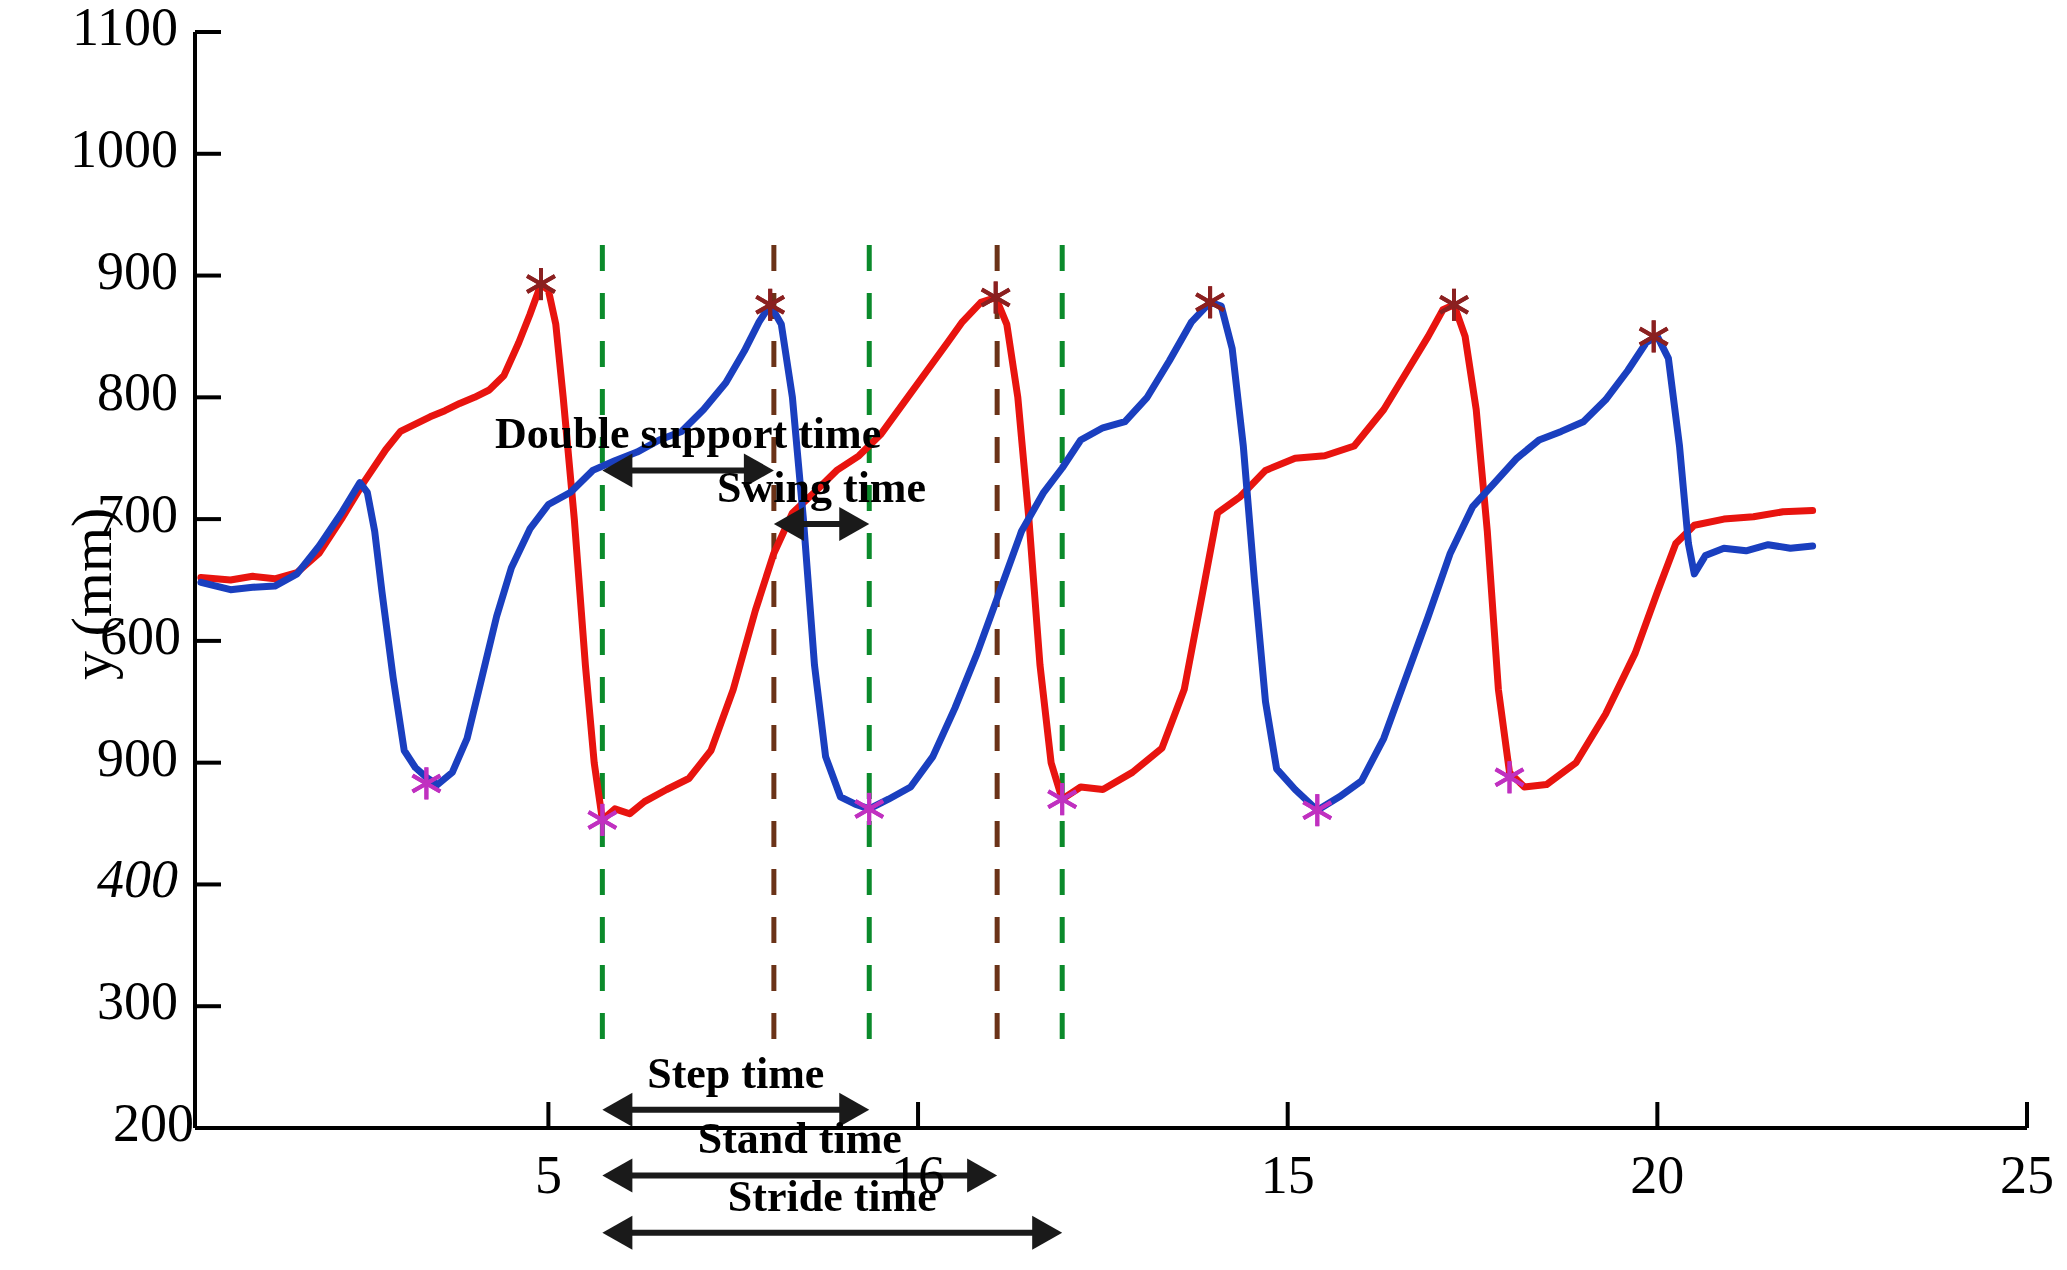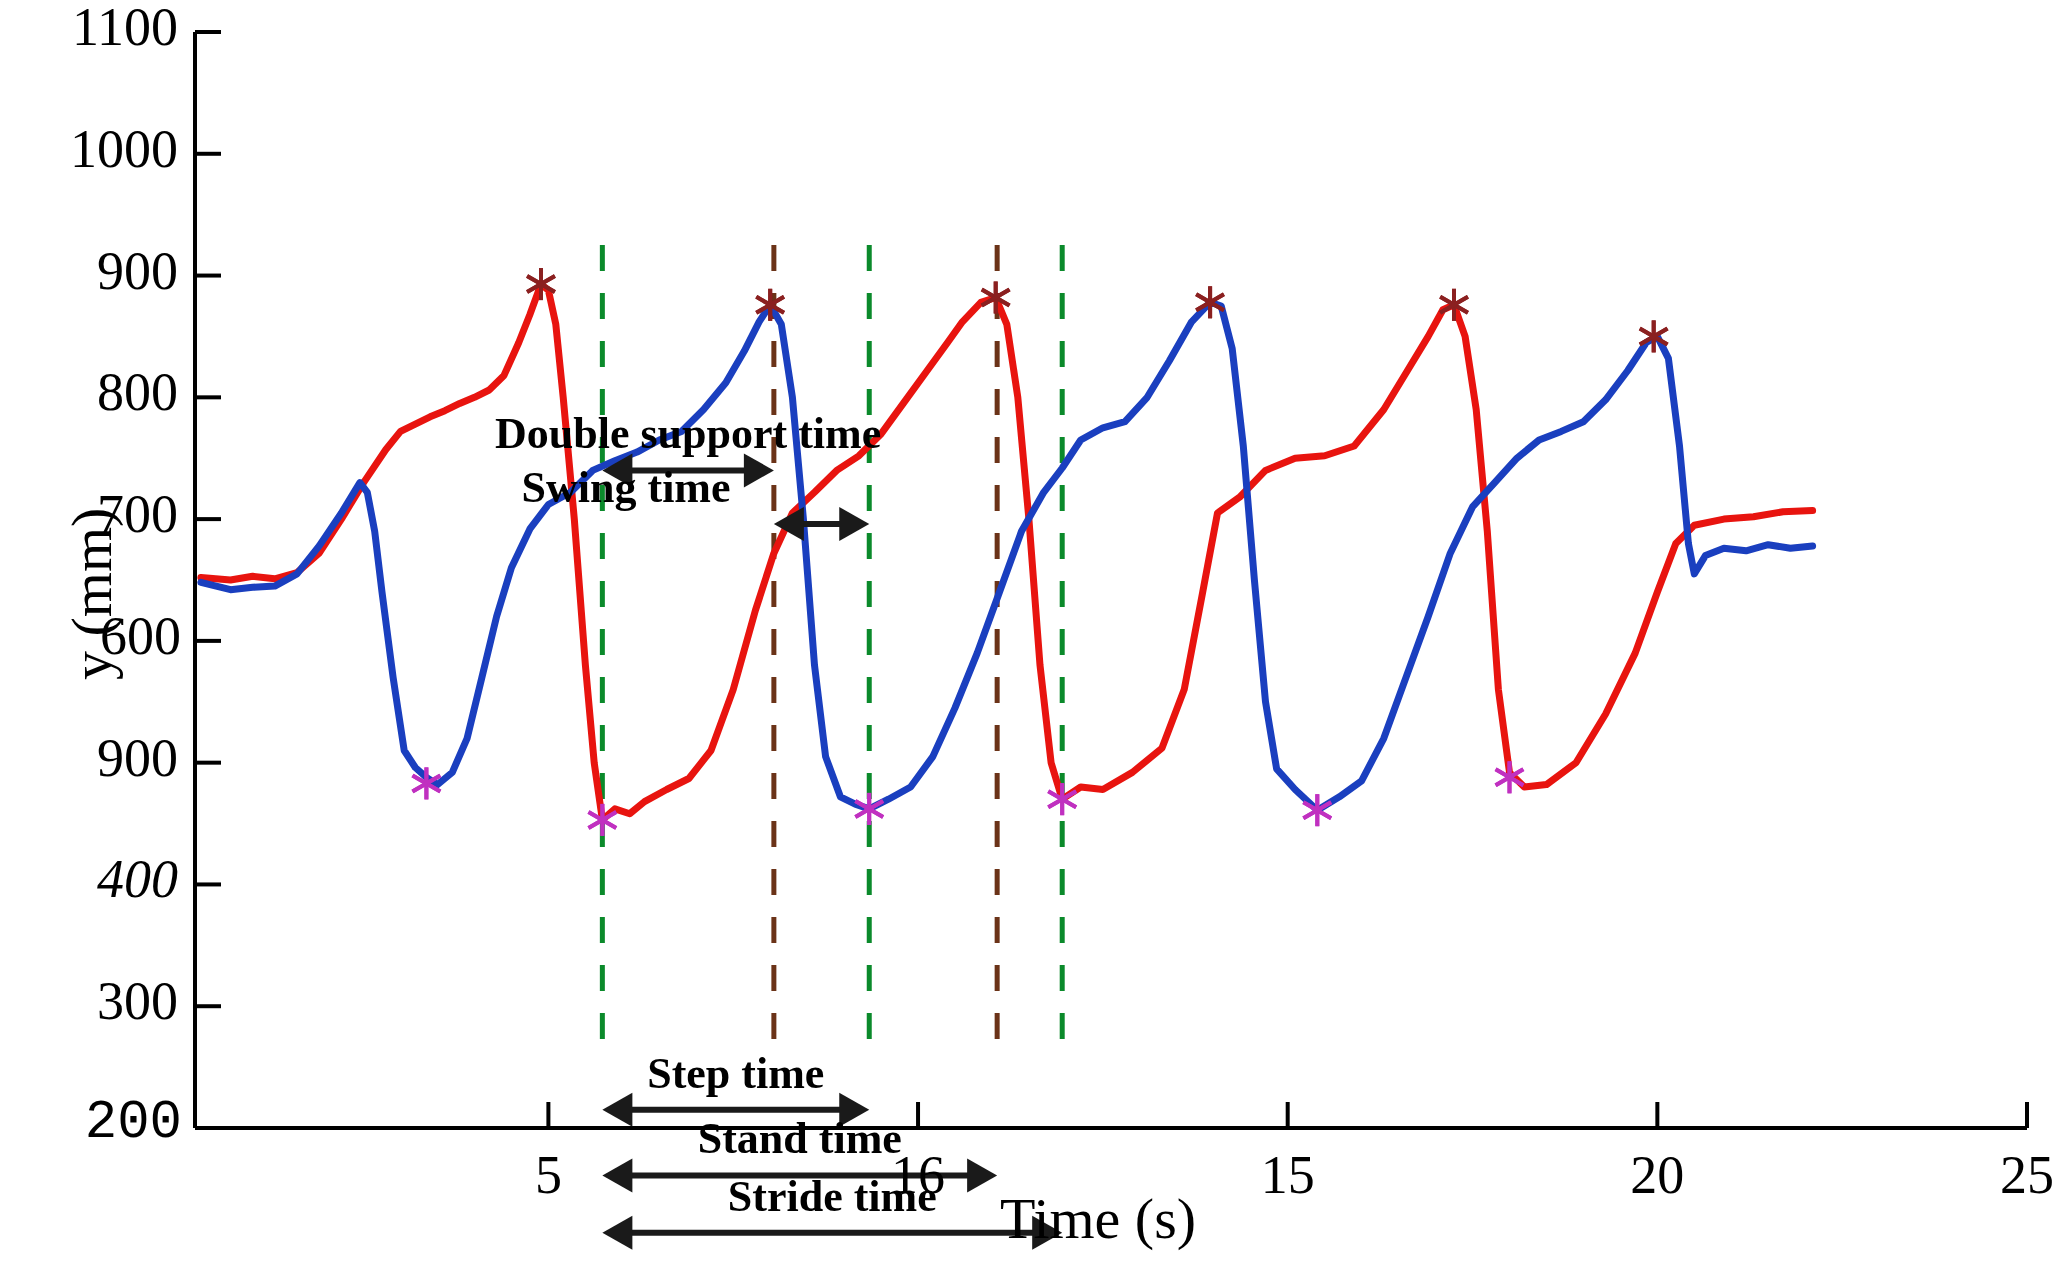--- a/index.html
+++ b/index.html
@@ -178,28 +178,27 @@
   <div id="labels-layer">
       <div class="tlabel ytick" style="left: 0px; width: 178px; top: -4px;">1100</div>
       <div class="tlabel ytick" style="left: 0px; width: 178px; top: 117.778px;">1000</div>
       <div class="tlabel ytick" style="left: 0px; width: 178px; top: 239.556px;">900</div>
       <div class="tlabel ytick" style="left: 0px; width: 178px; top: 361.333px;">800</div>
       <div class="tlabel ytick" style="left: 0px; width: 178px; top: 483.111px;">700</div>
       <div class="tlabel ytick" style="left: 3px; width: 178px; top: 604.889px;">600</div>
       <div class="tlabel ytick" style="left: 0px; width: 178px; top: 726.667px;">900</div>
       <div class="tlabel ytick" style="left: 0px; width: 178px; top: 848.444px; font-style: italic;">400</div>
       <div class="tlabel ytick" style="left: 0px; width: 178px; top: 970.222px;">300</div>
-      <div class="tlabel ytick" style="left: 4px; width: 178px; top: 1092px; font-family: Liberation Mono, monospace;">200</div>
+      <div class="tlabel ytick" style="left: 16px; width: 178px; top: 1092px;">200</div>
       <div class="tlabel xtick" style="left: 488.388px; width: 120px; top: 1144px;">5</div>
       <div class="tlabel xtick" style="left: 858.041px; width: 120px; top: 1144px;">16</div>
       <div class="tlabel xtick" style="left: 1227.69px; width: 120px; top: 1144px;">15</div>
       <div class="tlabel xtick" style="left: 1597.35px; width: 120px; top: 1144px;">20</div>
       <div class="tlabel xtick" style="left: 1967px; width: 120px; top: 1144px;">25</div>
       <div class="tlabel ann" style="left: 388.117px; width: 600px; text-align: center; top: 408.4px;">Double support time</div>
-      <div class="tlabel ann" style="left: 521.562px; width: 600px; text-align: left; top: 461.982px;">Swing time</div>
+      <div class="tlabel ann" style="left: 521.562px; width: 600px; text-align: center; top: 461.982px;">Swing time</div>
       <div class="tlabel ann" style="left: 435.802px; width: 600px; text-align: center; top: 1047.73px;">Step time</div>
       <div class="tlabel ann" style="left: 499.752px; width: 600px; text-align: center; top: 1113.49px;">Stand time</div>
       <div class="tlabel ann" style="left: 532.282px; width: 600px; text-align: center; top: 1170.73px;">Stride time</div>
     </div>
 
-  <div class="tlabel axistitle" style="left:1000px;top:1185px;">Time (s)</div>
   <div class="tlabel axistitle ylabel-rot" style="left:58px;top:680px;">y (mm)</div>
 </div>
 
 </body></html>

